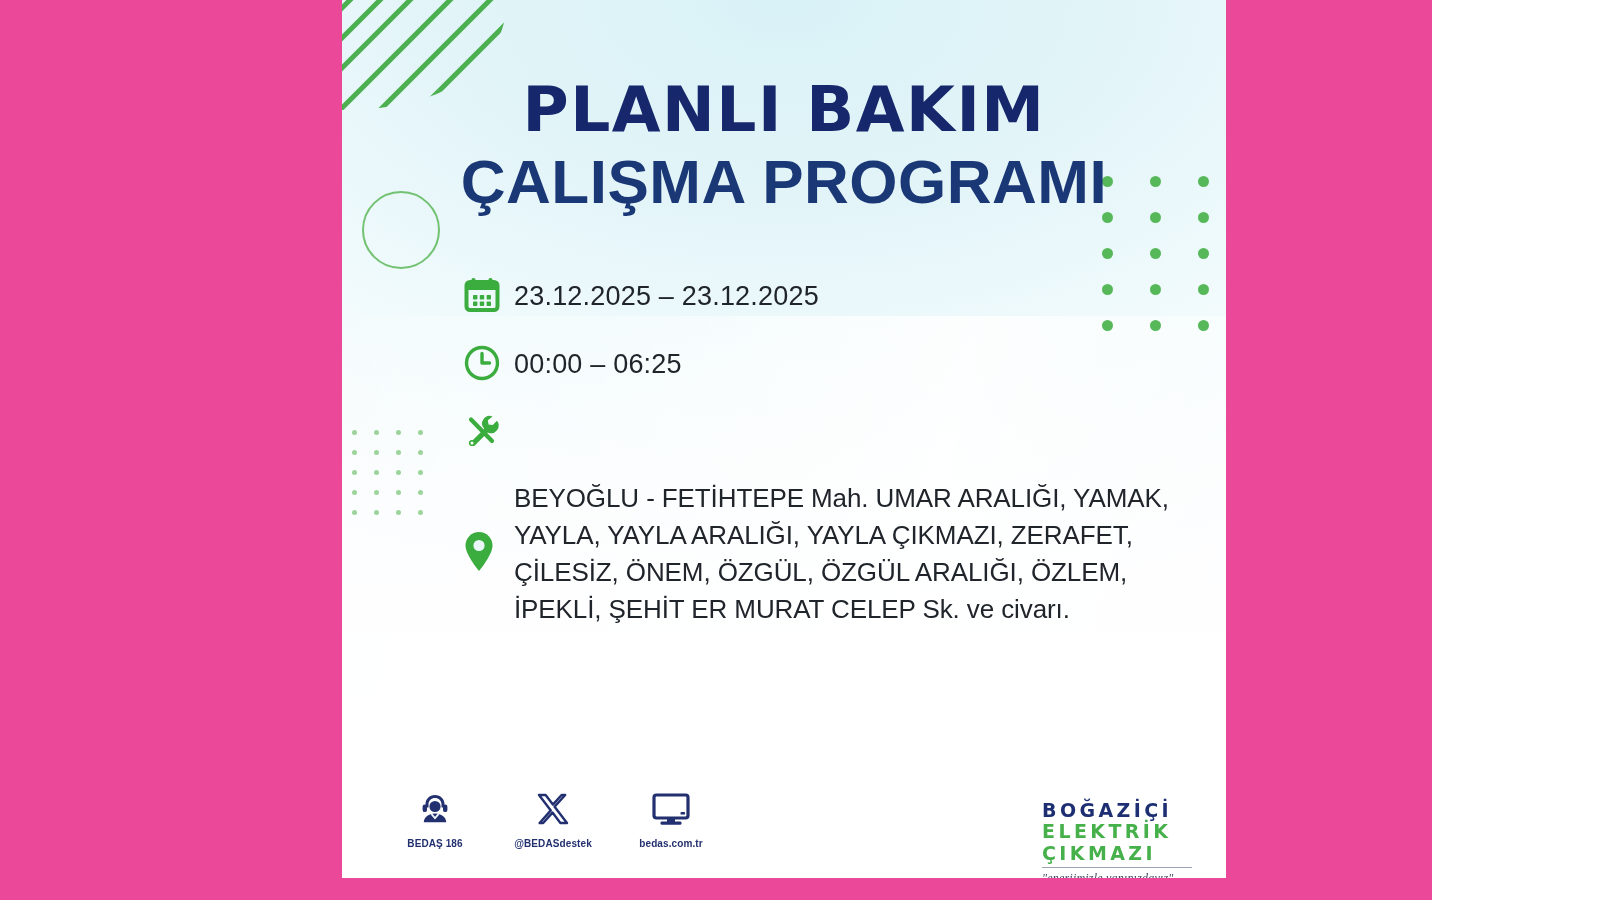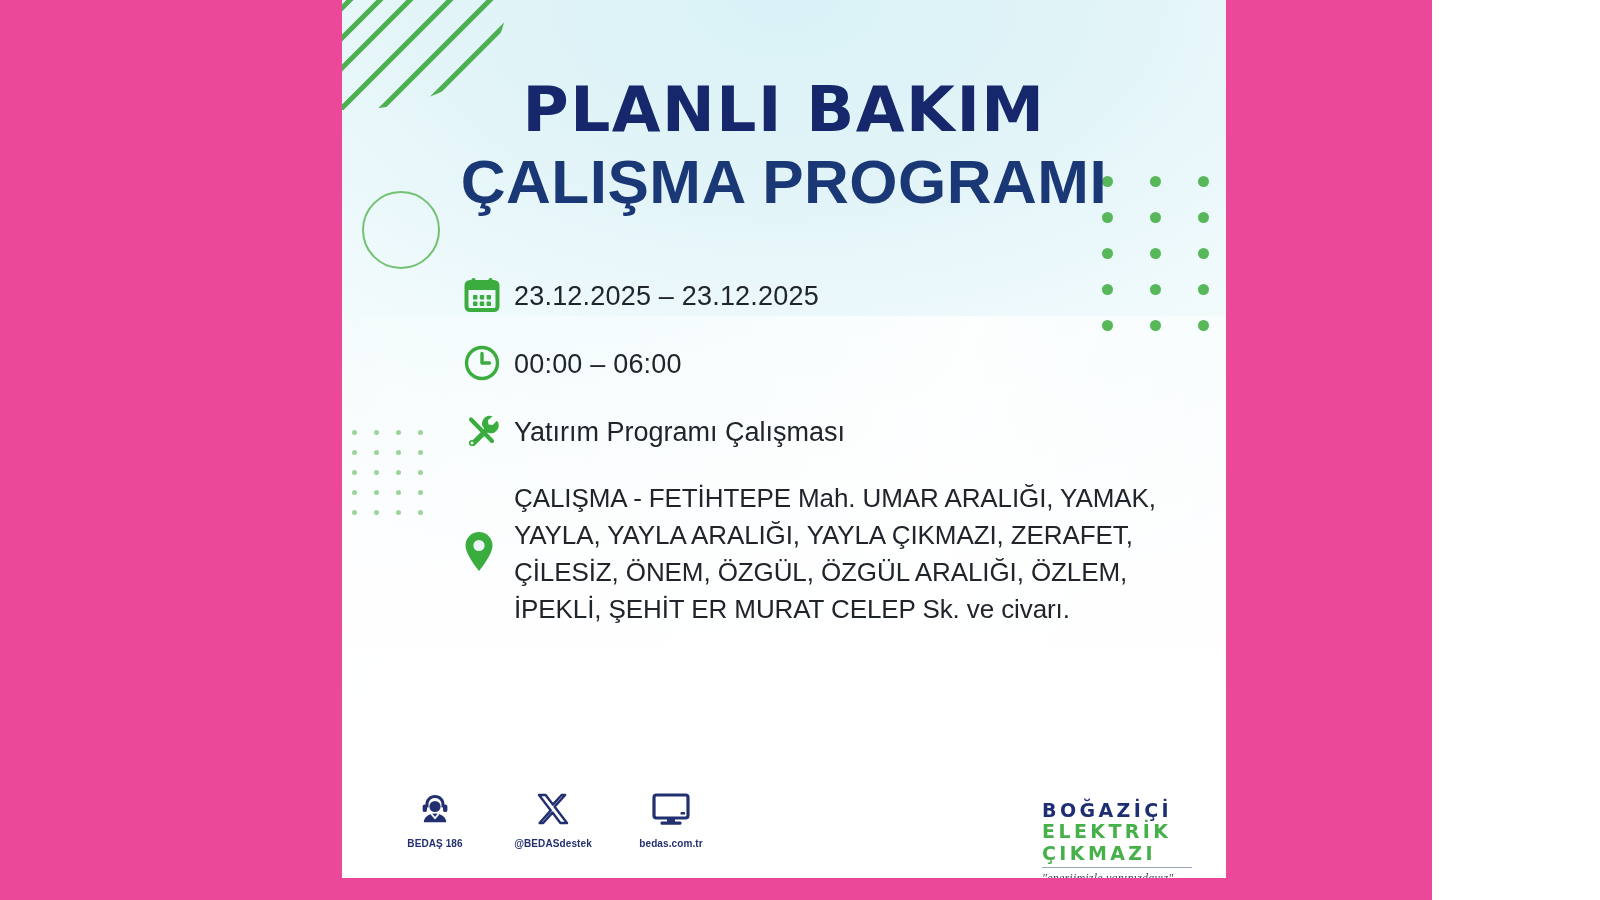--- a/index.html
+++ b/index.html
@@ -334,45 +334,44 @@
         <div class="info-text">23.12.2025 – 23.12.2025</div>
       </div>
 
       <div class="info-row" id="row-time">
         <div class="info-icon">
           <svg width="40" height="40" viewBox="0 0 40 40" xmlns="http://www.w3.org/2000/svg">
             <circle cx="20" cy="20" r="15.5" fill="none" stroke="#3bac3e" stroke-width="3.4"></circle>
             <path d="M20 10.5 V20 H27.5" fill="none" stroke="#3bac3e" stroke-width="3.4" stroke-linecap="round" stroke-linejoin="round"></path>
           </svg>
         </div>
-        <div class="info-text">00:00 – 06:00</div>
+        <div class="info-text">00:00 – 06:25</div>
       </div>
 
       <div class="info-row" id="row-work">
         <div class="info-icon">
           <svg width="42" height="42" viewBox="0 0 42 42" xmlns="http://www.w3.org/2000/svg">
             <g stroke="#3bac3e" stroke-width="4.2" stroke-linecap="round" fill="none">
               <line x1="9" y1="9.5" x2="30" y2="31"></line>
             </g>
             <path d="M30.5 6.5 a7.6 7.6 0 0 0 -8.3 12.3 l-13 13 a2.6 2.6 0 0 0 3.6 3.6 l13 -13 a7.6 7.6 0 0 0 9.2 -11.6 l-4.3 4.3 -4.2 -0.6 -0.6 -4.2 z" fill="#3bac3e"></path>
             <path d="M9.5 6.5 l-3 3 13.5 13.5 3 -3 z" fill="#3bac3e" opacity="0.0"></path>
             <circle cx="10" cy="33" r="2.3" fill="#ffffff" stroke="#3bac3e" stroke-width="1.6"></circle>
           </svg>
         </div>
-        <div class="info-text">Yatırım Programı Çalışması</div>
       </div>
 
       <div class="info-row" id="row-address">
         <div class="info-icon">
           <svg width="34" height="44" viewBox="0 0 34 44" xmlns="http://www.w3.org/2000/svg">
             <path d="M17 2 C9.5 2 3.5 8 3.5 15.5 C3.5 25 17 41 17 41 C17 41 30.5 25 30.5 15.5 C30.5 8 24.5 2 17 2 Z" fill="#3bac3e"></path>
             <circle cx="17" cy="15.5" r="5.6" fill="#eaf7f9"></circle>
           </svg>
         </div>
-        <div class="info-text">ÇALIŞMA - FETİHTEPE Mah. UMAR ARALIĞI, YAMAK,
+        <div class="info-text">BEYOĞLU - FETİHTEPE Mah. UMAR ARALIĞI, YAMAK,
 YAYLA, YAYLA ARALIĞI, YAYLA ÇIKMAZI, ZERAFET,
 ÇİLESİZ, ÖNEM, ÖZGÜL, ÖZGÜL ARALIĞI, ÖZLEM,
 İPEKLİ, ŞEHİT ER MURAT CELEP Sk. ve civarı.</div>
       </div>
 
     </div>
 
     <div id="footer-contacts">
 
       <div class="contact-item">

